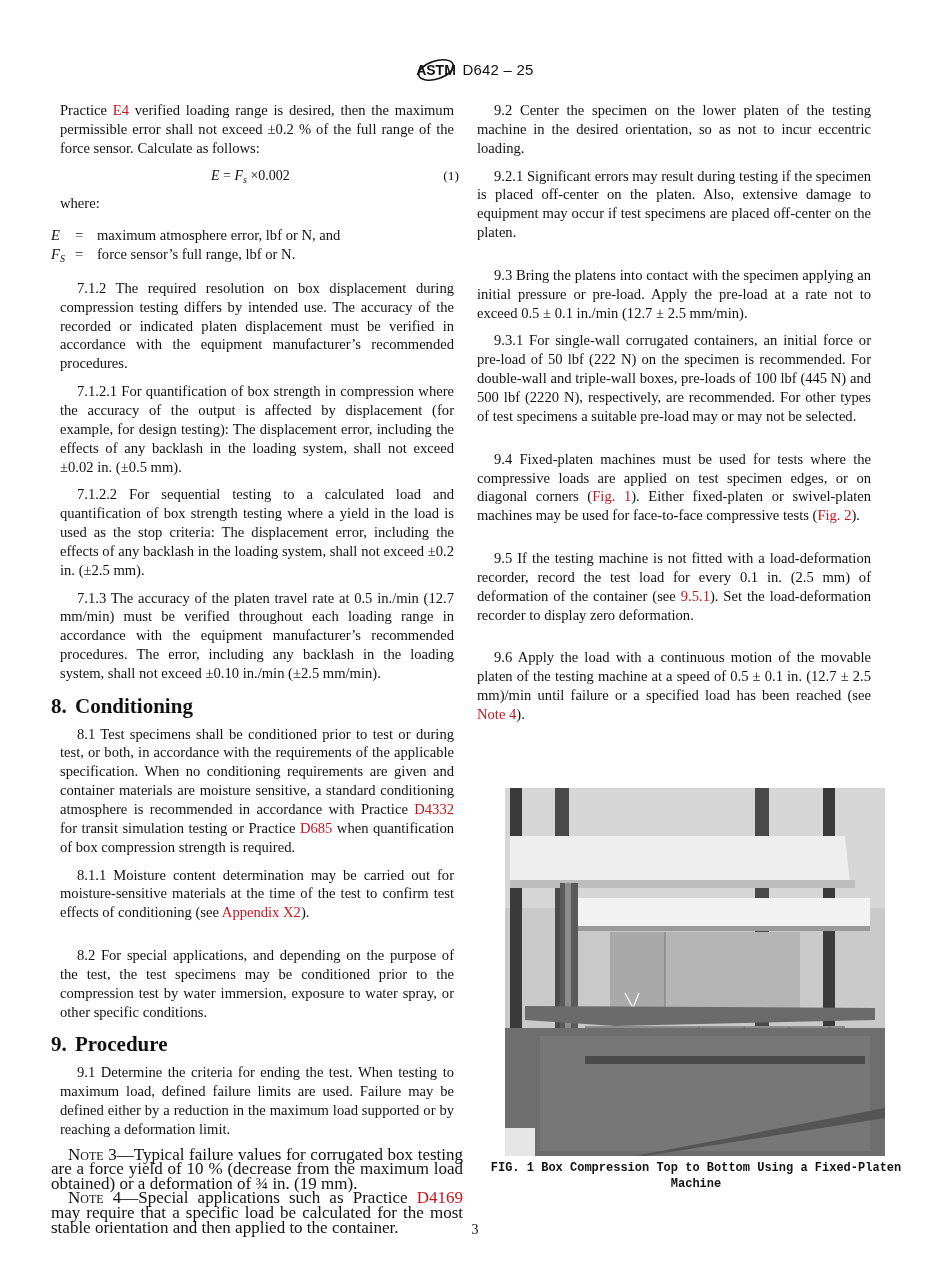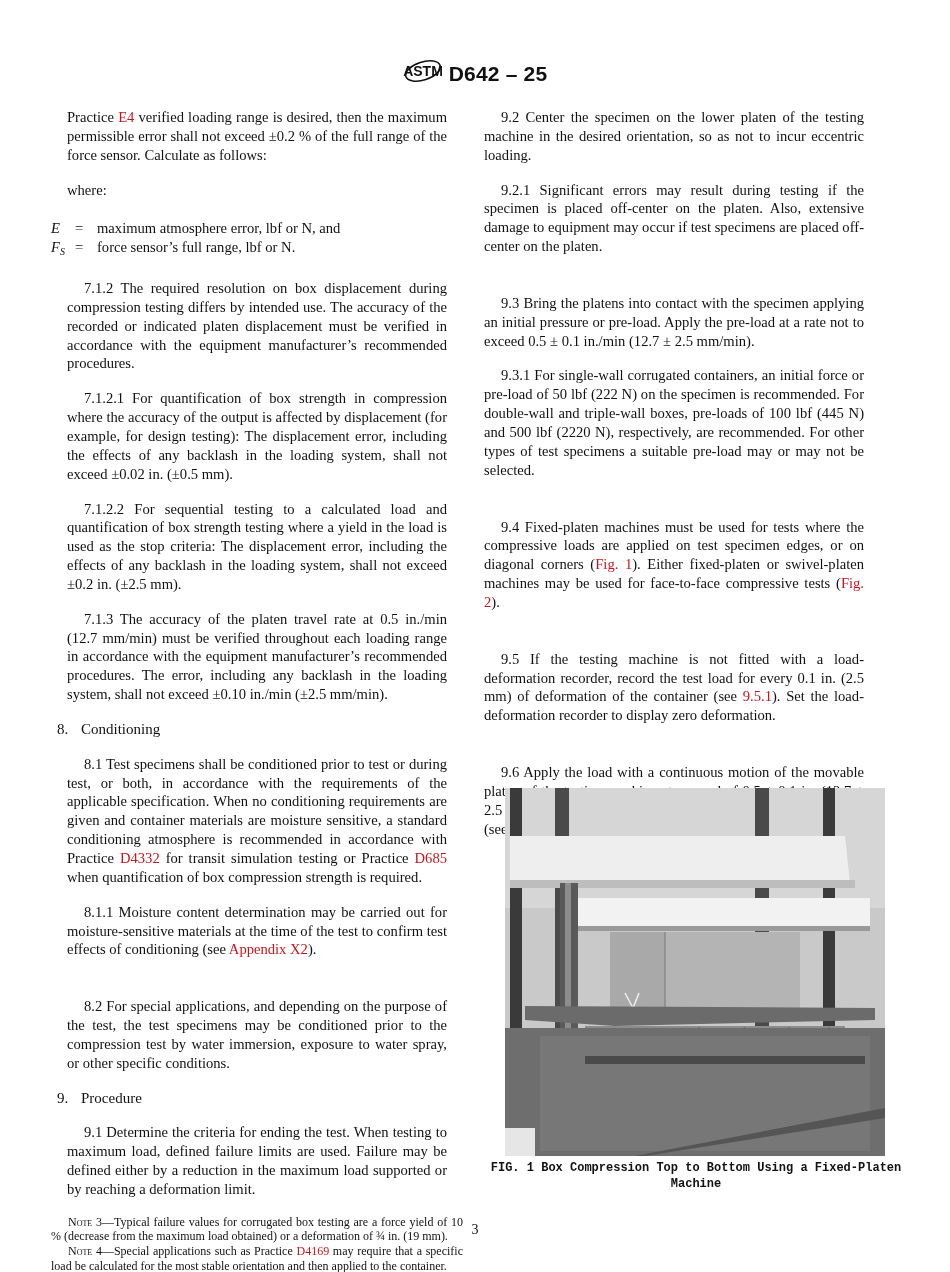--- a/index.html
+++ b/index.html
@@ -1,56 +1,60 @@
 <!DOCTYPE html>
 <html><head>
 <meta charset="utf-8">
 <style>
   html, body { margin:0; padding:0; background:#fff; }
   body { width:950px; height:1272px; position:relative; overflow:hidden;
          font-family:"Liberation Serif", "DejaVu Serif", serif; color:#111; }
-  .header { position:absolute; top:52px; left:0; width:950px; height:34px; display:flex; justify-content:center; align-items:flex-end; gap:6px; }
+  .header { position:absolute; top:52px; left:0; width:950px; height:34px; display:flex; justify-content:center; align-items:center; gap:6px; }
   .logo { width:40px; height:32px; }
-  .doc-id { font-family:"Liberation Sans", "DejaVu Sans", sans-serif; font-weight:bold; font-size:21px; letter-spacing:0.2px; }
+  .doc-id { font-family:"Liberation Sans", "DejaVu Sans", sans-serif; font-weight:normal; font-size:15px; letter-spacing:0.2px; }
   .col { position:absolute; top:92px; width:412px; font-size:14.6px; line-height:18.85px; text-align:justify; }
   .col.left { left:51px; }
   .col.right { left:468px; }
-  p { margin:16px; text-indent:17px; }
+  p { margin:9px; text-indent:17px; }
   p.noindent { text-indent:0; }
   .gap { height:6px; }
   a, .link { color:#c4161c; text-decoration:none; }
   .eq { display:flex; justify-content:space-between; padding-left:160px; margin:2px 0 8px 0; font-size:14px; }
   .eq .num { padding-right:4px; font-size:13.5px; }
   .var { font-style:italic; }
   sub { font-size:10px; vertical-align:-3px; line-height:0; }
   .where-row { display:flex; }
   .where-row .sym { width:24px; font-style:italic; }
   .where-row .eqs { width:22px; }
-  h2 { font-size:15px; font-weight:normal; margin:14px 0 6px 6px; }
+  h2 { font-size:21px; font-weight:bold; margin:14px 0 6px 0; }
   h2 .sec { display:inline-block; width:24px; }
-  .note { font-size:12px; line-height:14.6px; text-indent:17px; margin:0; text-align:justify; }
+  .note { font-size:17px; line-height:14.6px; text-indent:17px; margin:0; text-align:justify; }
   .note .sc { font-variant:small-caps; }
   .figure { position:absolute; left:505px; top:788px; width:380px; height:368px; background:#8a8a8a; overflow:hidden; }
   .caption { position:absolute; left:490px; top:1160px; width:412px; text-align:center; font-family:Liberation Mono, monospace; font-weight:bold; font-size:12px; line-height:16px; }
   .pagenum { position:absolute; top:1222px; left:0; width:950px; text-align:center; font-size:14px; }
 </style>
 </head>
 <body>
 
 <div class="header">
   <svg class="logo" viewBox="0 0 40 32">
     <ellipse cx="20" cy="17" rx="18" ry="9" fill="none" stroke="#111" stroke-width="1.6" transform="rotate(-18 20 17)"></ellipse>
     <text x="20" y="22" text-anchor="middle" font-family="Liberation Sans, sans-serif" font-weight="bold" font-size="14" fill="#111">ASTM</text>
   </svg>
   <span class="doc-id">D642 – 25</span>
 </div>
 
 <div class="col left">
   <p class="noindent"><span>Practice </span><a href="#">E4</a><span> verified loading range is desired, then the maximum permissible error shall not exceed ±0.2 % of the full range of the force sensor. Calculate as follows:</span></p>
 
+  <div class="eq">
+    <span><span class="var">E</span><span> = </span><span class="var">F</span><sub class="var">s</sub><span> ×0.002</span></span>
+    <span class="num">(1)</span>
+  </div>
 
   <p class="noindent">where:</p>
   <div style="height:4px"></div>
   <div class="where-row">
     <span class="sym">E</span>
     <span class="eqs">=</span>
     <span>maximum atmosphere error, lbf or N, and</span>
   </div>
   <div class="where-row">
     <span class="sym"><span>F</span><sub>S</sub></span>

